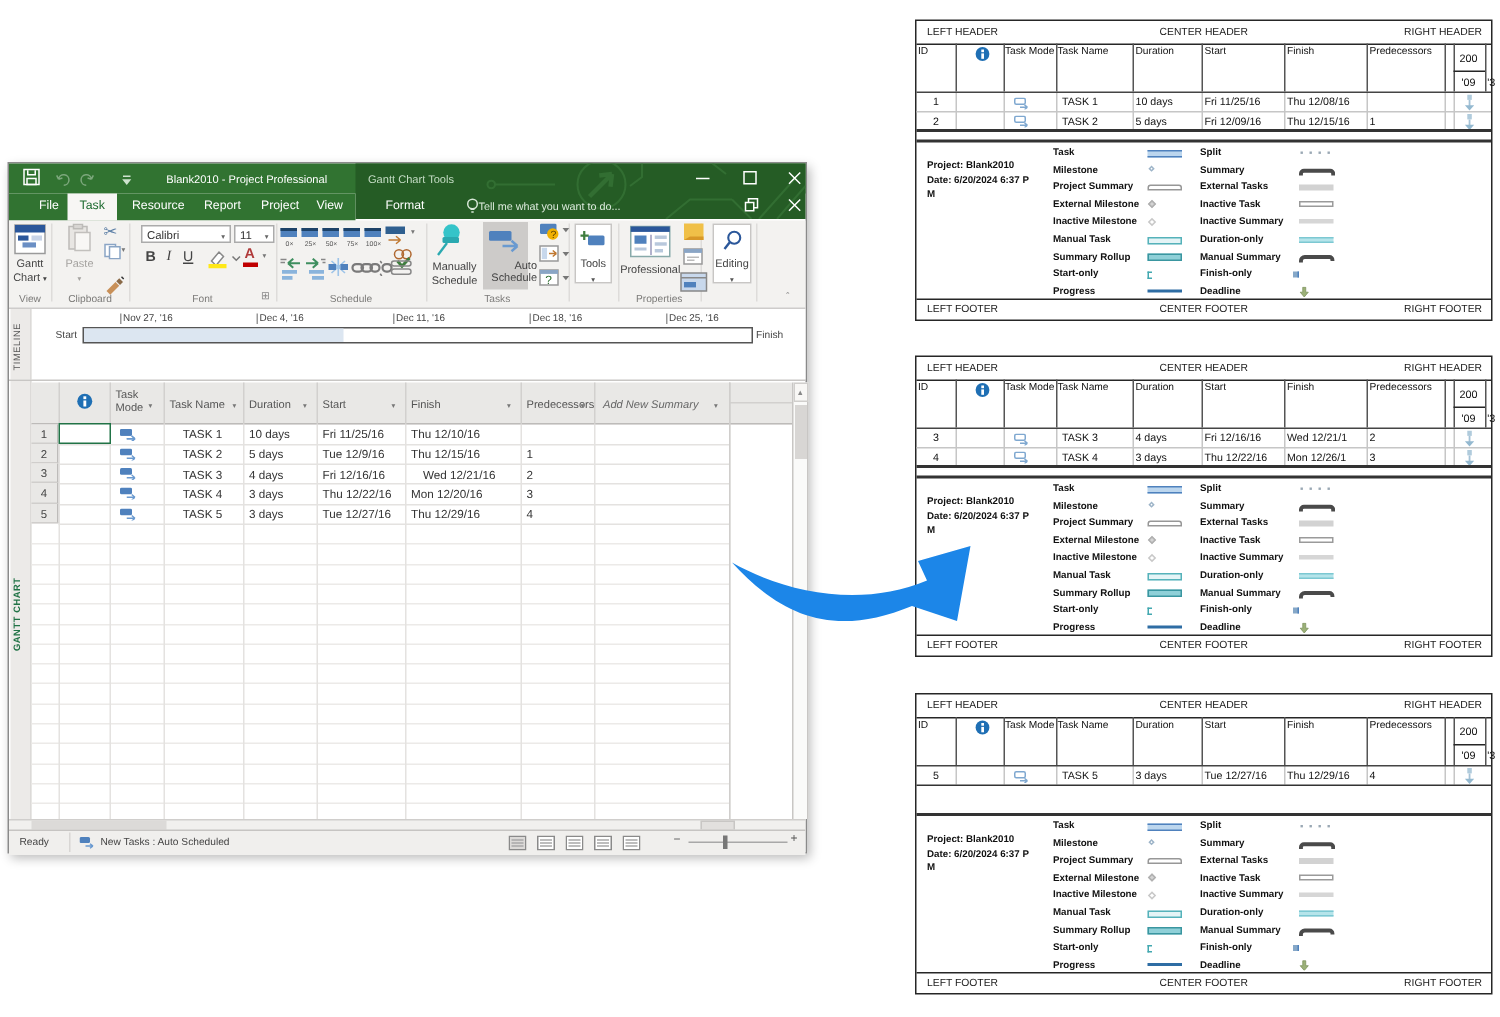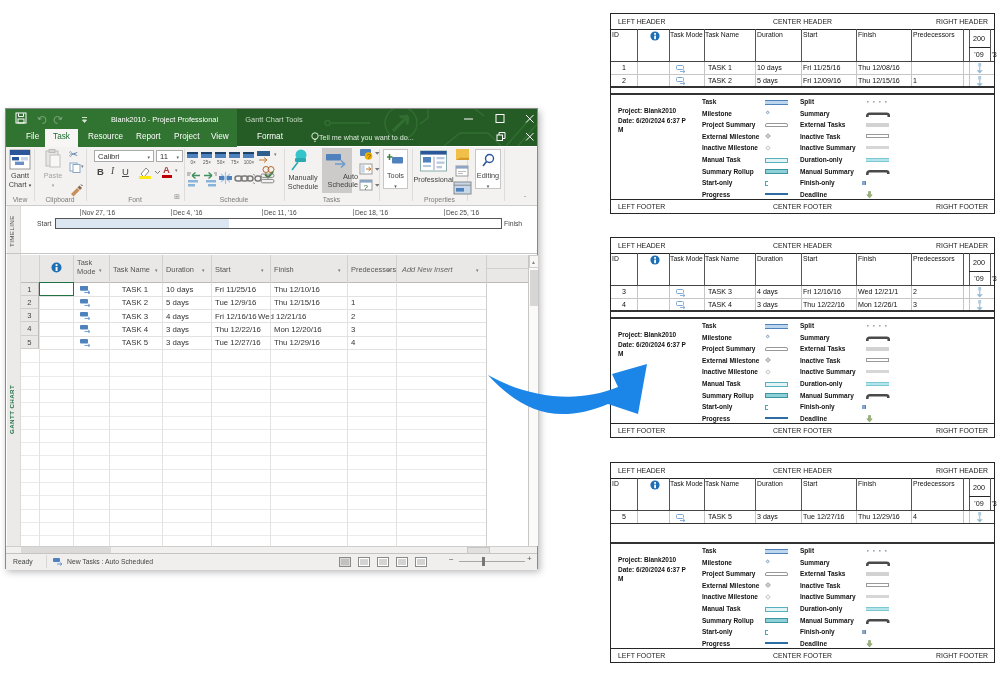--- a/index.html
+++ b/index.html
@@ -291,21 +291,21 @@
     <div class="a" style="left:107px;top:156px;width:48px;font-size:7.4px;color:#555;line-height:9px">Task Name</div>
     <div class="a" style="left:149px;top:158px;font-size:5px;color:#777">▾</div>
     <div class="a" style="left:160px;top:156px;width:42px;font-size:7.4px;color:#555;line-height:9px">Duration</div>
     <div class="a" style="left:196px;top:158px;font-size:5px;color:#777">▾</div>
     <div class="a" style="left:209px;top:156px;width:52px;font-size:7.4px;color:#555;line-height:9px">Start</div>
     <div class="a" style="left:255px;top:158px;font-size:5px;color:#777">▾</div>
     <div class="a" style="left:268px;top:156px;width:70px;font-size:7.4px;color:#555;line-height:9px">Finish</div>
     <div class="a" style="left:332px;top:158px;font-size:5px;color:#777">▾</div>
     <div class="a" style="left:345px;top:156px;width:42px;font-size:7.4px;color:#555;line-height:9px">Predecessors</div>
     <div class="a" style="left:381px;top:158px;font-size:5px;color:#777">▾</div>
-    <div class="a" style="left:396px;top:156px;width:80px;font-size:7.4px;font-style:italic;color:#666;line-height:9px">Add New Insert</div>
+    <div class="a" style="left:396px;top:156px;width:80px;font-size:7.4px;font-style:italic;color:#666;line-height:9px">Add New Summary</div>
     <div class="a" style="left:470px;top:158px;font-size:5px;color:#777">▾</div>
     <div class="a" style="left:15px;top:173.5px;width:17.5px;height:13.3px;background:#e9e8e6;border-bottom:1px solid #d0cecc;border-right:1px solid #bdbbb9;text-align:center;font-size:7.6px;color:#444;padding-top:2px">1</div>
     <div class="a" style="left:33px;top:186.8px;width:446.5px;height:1px;background:#e4e2e0"></div>
     <svg class="a" style="left:74px;top:176.5px" width="12" height="8">
       <rect x="0" y="0" width="8" height="4.5" rx="1" fill="#4f81bd"></rect>
       <path d="M4.5 6.5 h5.5 M10 6.5 l-2.2-1.8 M10 6.5 l-2.2 1.8" stroke="#6a9ad0" fill="none" stroke-width="0.9"></path>
     </svg>
     <div class="wt" style="left:102px;top:176.0px;width:54px;text-align:center">TASK 1</div>
     <div class="wt" style="left:160px;top:176.0px">10 days</div>
     <div class="wt" style="left:209px;top:176.0px">Fri 11/25/16</div>
@@ -324,21 +324,21 @@
     <div class="wt" style="left:345px;top:189.3px">1</div>
     <div class="a" style="left:15px;top:200.1px;width:17.5px;height:13.3px;background:#e9e8e6;border-bottom:1px solid #d0cecc;border-right:1px solid #bdbbb9;text-align:center;font-size:7.6px;color:#444;padding-top:2px">3</div>
     <div class="a" style="left:33px;top:213.4px;width:446.5px;height:1px;background:#e4e2e0"></div>
     <svg class="a" style="left:74px;top:203.1px" width="12" height="8">
       <rect x="0" y="0" width="8" height="4.5" rx="1" fill="#4f81bd"></rect>
       <path d="M4.5 6.5 h5.5 M10 6.5 l-2.2-1.8 M10 6.5 l-2.2 1.8" stroke="#6a9ad0" fill="none" stroke-width="0.9"></path>
     </svg>
     <div class="wt" style="left:102px;top:202.6px;width:54px;text-align:center">TASK 3</div>
     <div class="wt" style="left:160px;top:202.6px">4 days</div>
     <div class="wt" style="left:209px;top:202.6px">Fri 12/16/16</div>
-    <div class="wt" style="left:252px;top:202.6px">Wed 12/21/16</div>
+    <div class="wt" style="left:276px;top:202.6px">Wed 12/21/16</div>
     <div class="wt" style="left:345px;top:202.6px">2</div>
     <div class="a" style="left:15px;top:213.4px;width:17.5px;height:13.3px;background:#e9e8e6;border-bottom:1px solid #d0cecc;border-right:1px solid #bdbbb9;text-align:center;font-size:7.6px;color:#444;padding-top:2px">4</div>
     <div class="a" style="left:33px;top:226.70000000000002px;width:446.5px;height:1px;background:#e4e2e0"></div>
     <svg class="a" style="left:74px;top:216.4px" width="12" height="8">
       <rect x="0" y="0" width="8" height="4.5" rx="1" fill="#4f81bd"></rect>
       <path d="M4.5 6.5 h5.5 M10 6.5 l-2.2-1.8 M10 6.5 l-2.2 1.8" stroke="#6a9ad0" fill="none" stroke-width="0.9"></path>
     </svg>
     <div class="wt" style="left:102px;top:215.9px;width:54px;text-align:center">TASK 4</div>
     <div class="wt" style="left:160px;top:215.9px">3 days</div>
     <div class="wt" style="left:209px;top:215.9px">Thu 12/22/16</div>

